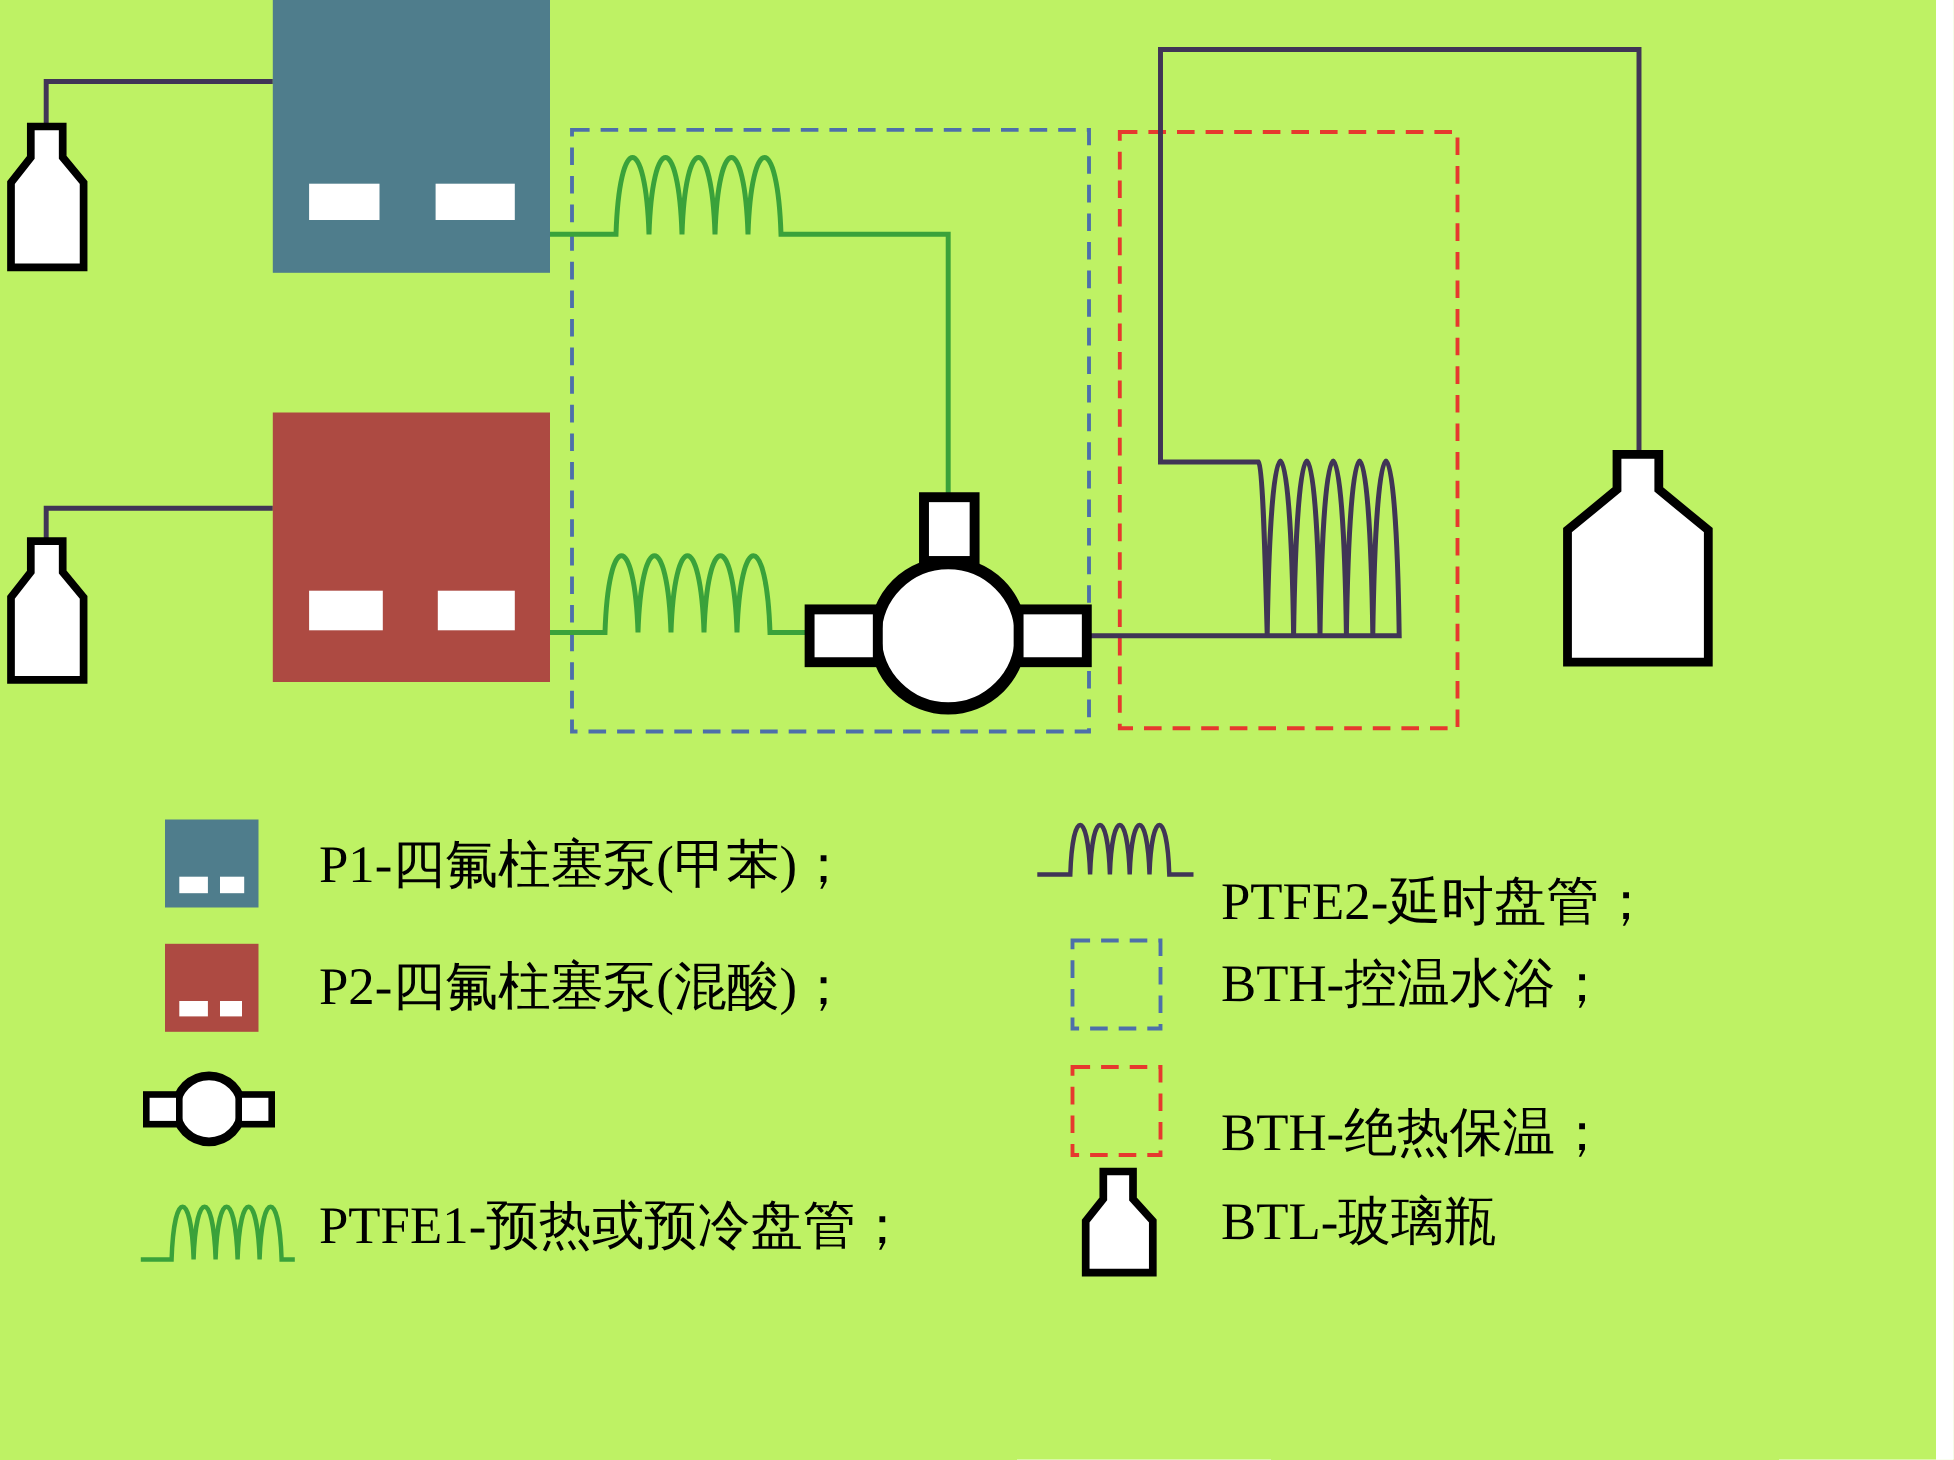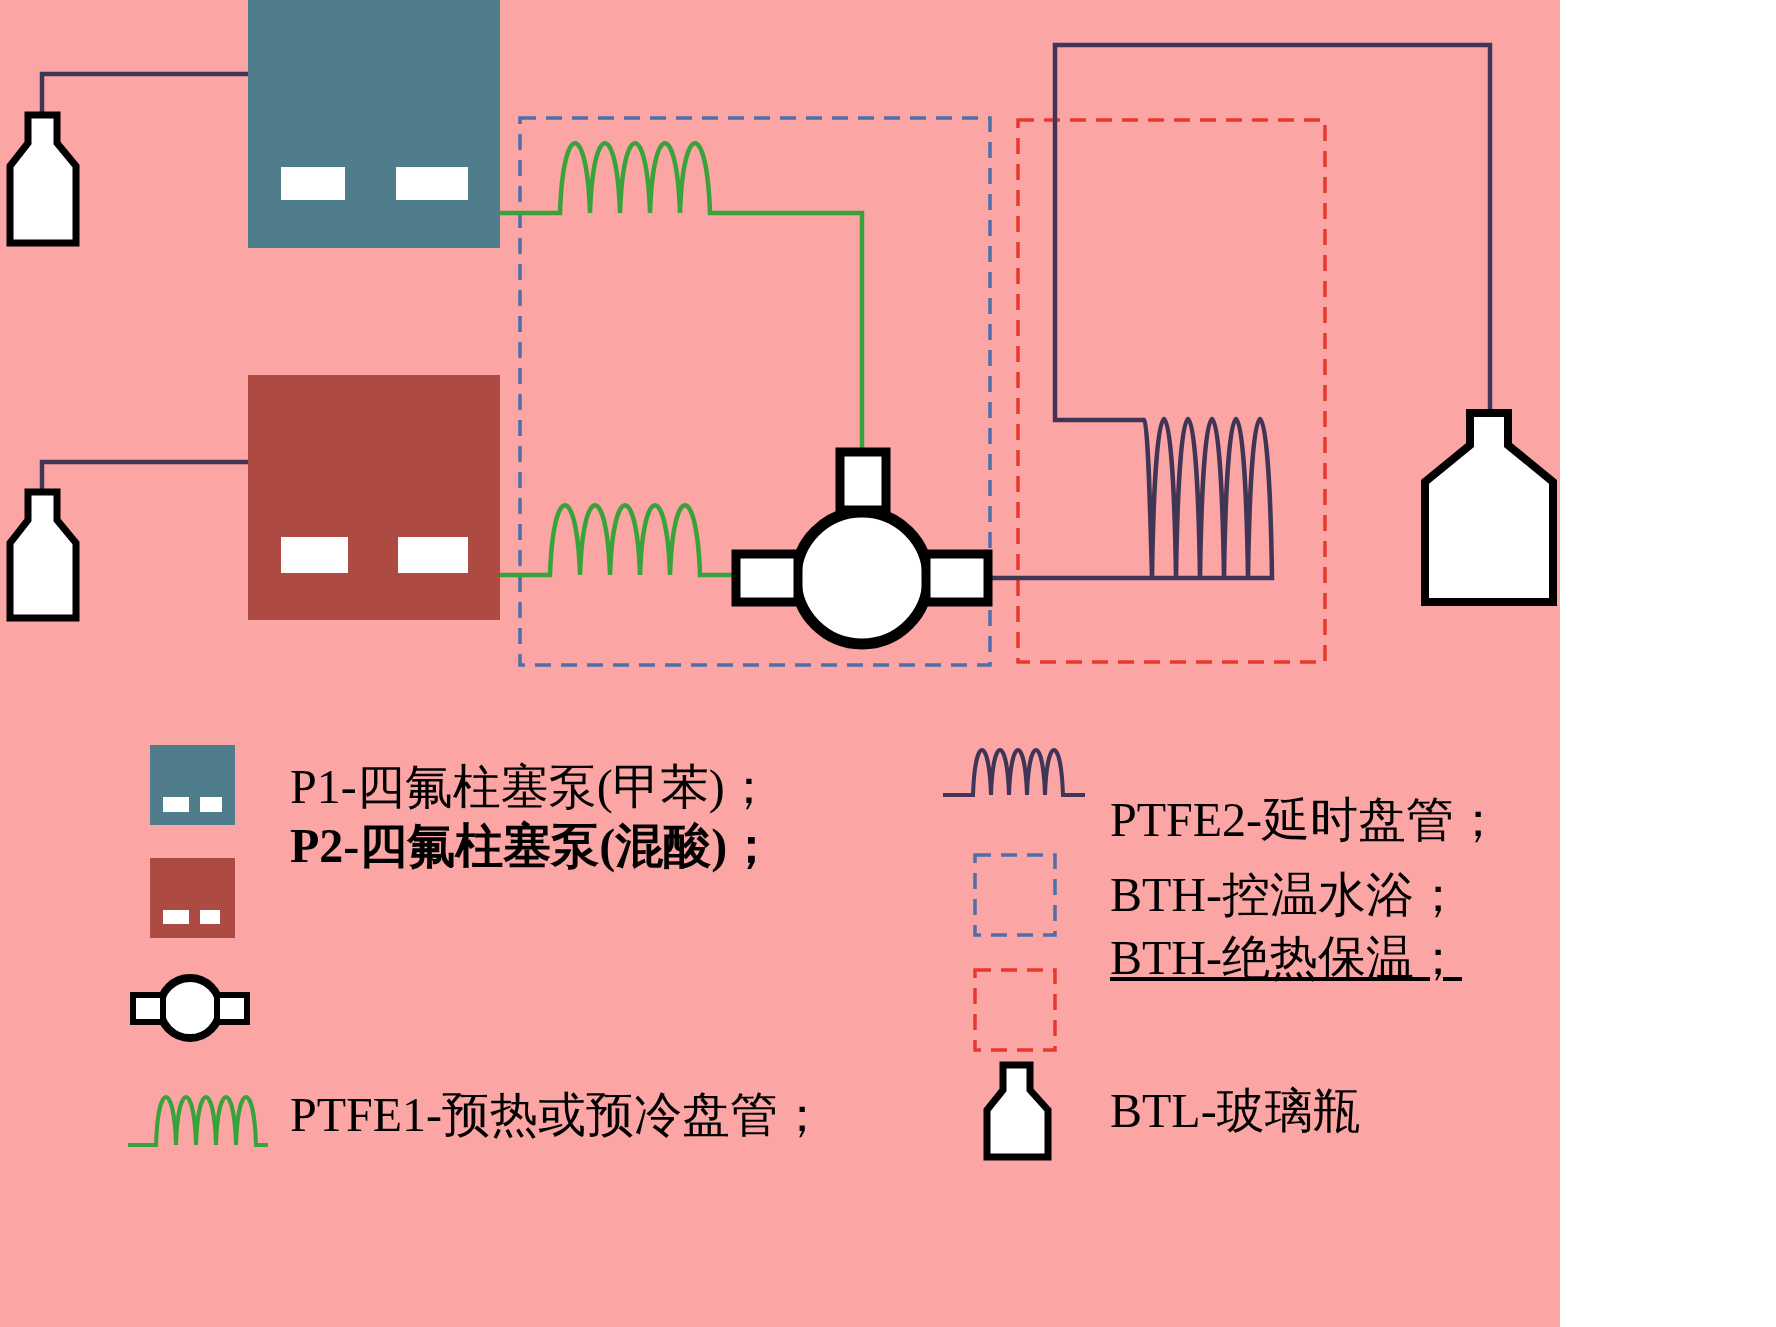--- a/index.html
+++ b/index.html
@@ -1,20 +1,20 @@
 <!DOCTYPE html>
 <html style="--pump1: #4f7d8c; --pump2: #ad4a42; --green: #3aa23a; --purple: #403556; --bath_blue: #4d6faa; --insul_red: #e6392e;"><head>
 <meta charset="utf-8">
 <style>
   html,body{margin:0;padding:0;background:#ffffff;}
   .canvas{
     position:relative;
-    width:1560px;
+    width:1760px;
     height:1327px;
-    background:#fca5a5;
+    background:#bef264;
     font-family:"Liberation Serif", serif;
     overflow:hidden;
   }
   .diagram-svg{position:absolute;left:0;top:0;}
   .pump1-fill{fill:var(--pump1);stroke:none;}
   .pump2-fill{fill:var(--pump2);stroke:none;}
   .white-fill{fill:#ffffff;stroke:none;}
   .green-line{stroke:var(--green);fill:none;stroke-width:4.5;stroke-linecap:butt;stroke-linejoin:miter;}
   .purple-line{stroke:var(--purple);fill:none;stroke-width:4.5;stroke-linejoin:miter;}
   .blue-dash{stroke:var(--bath_blue);fill:none;stroke-width:3.5;stroke-dasharray:16 10;}
@@ -118,21 +118,21 @@
              c 2,-60 16,-60 18,0
              H 1085" class="icon-coil-purple"></path>
 
     <rect x="975" y="855" width="80" height="80" class="blue-dash"></rect>
     <rect x="975" y="970" width="80" height="80" class="red-dash"></rect>
 
     <path d="M 1003 1065 H 1030 V 1090 L 1048 1110 V 1157 H 987 V 1110 L 1003 1090 Z" class="bottle-small"></path>
   </svg>
 
   <div class="legend-label" style="left:290px;top:757px;">P1-四氟柱塞泵(甲苯)；</div>
-  <div class="legend-label" style="left:290px;top:816px;font-weight:bold;">P2-四氟柱塞泵(混酸)；</div>
+  <div class="legend-label" style="left:290px;top:868px;">P2-四氟柱塞泵(混酸)；</div>
   <div class="legend-label" style="left:290px;top:1085px;text-align:center;">PTFE1-预热或预冷盘管；</div>
 
   <div class="legend-label" style="left:1110px;top:790px;">PTFE2-延时盘管；</div>
   <div class="legend-label" style="left:1110px;top:865px;">BTH-控温水浴；</div>
-  <div class="legend-label" style="left:1110px;top:928px;text-decoration:underline;">BTH-绝热保温；</div>
+  <div class="legend-label" style="left:1110px;top:1000px;">BTH-绝热保温；</div>
   <div class="legend-label" style="left:1110px;top:1081px;">BTL-玻璃瓶</div>
 
 </div>
 
 </body></html>

